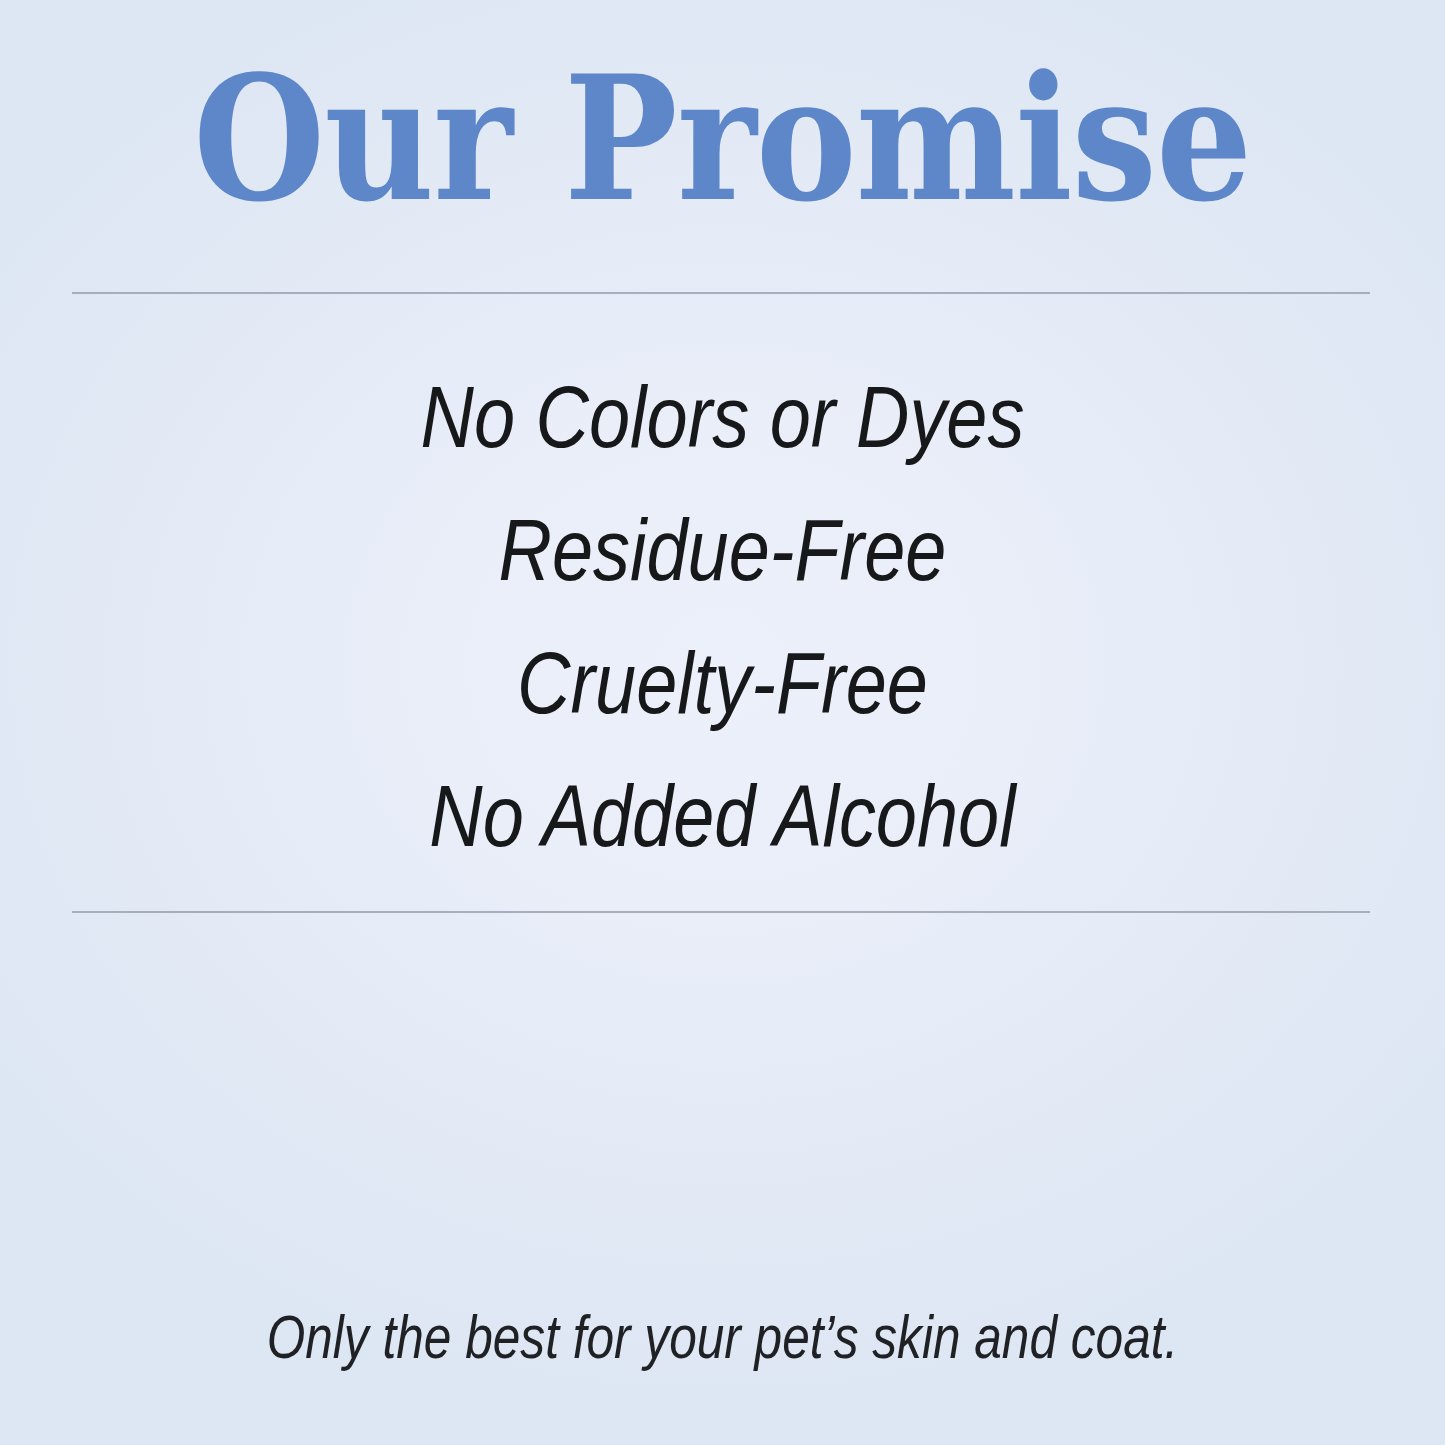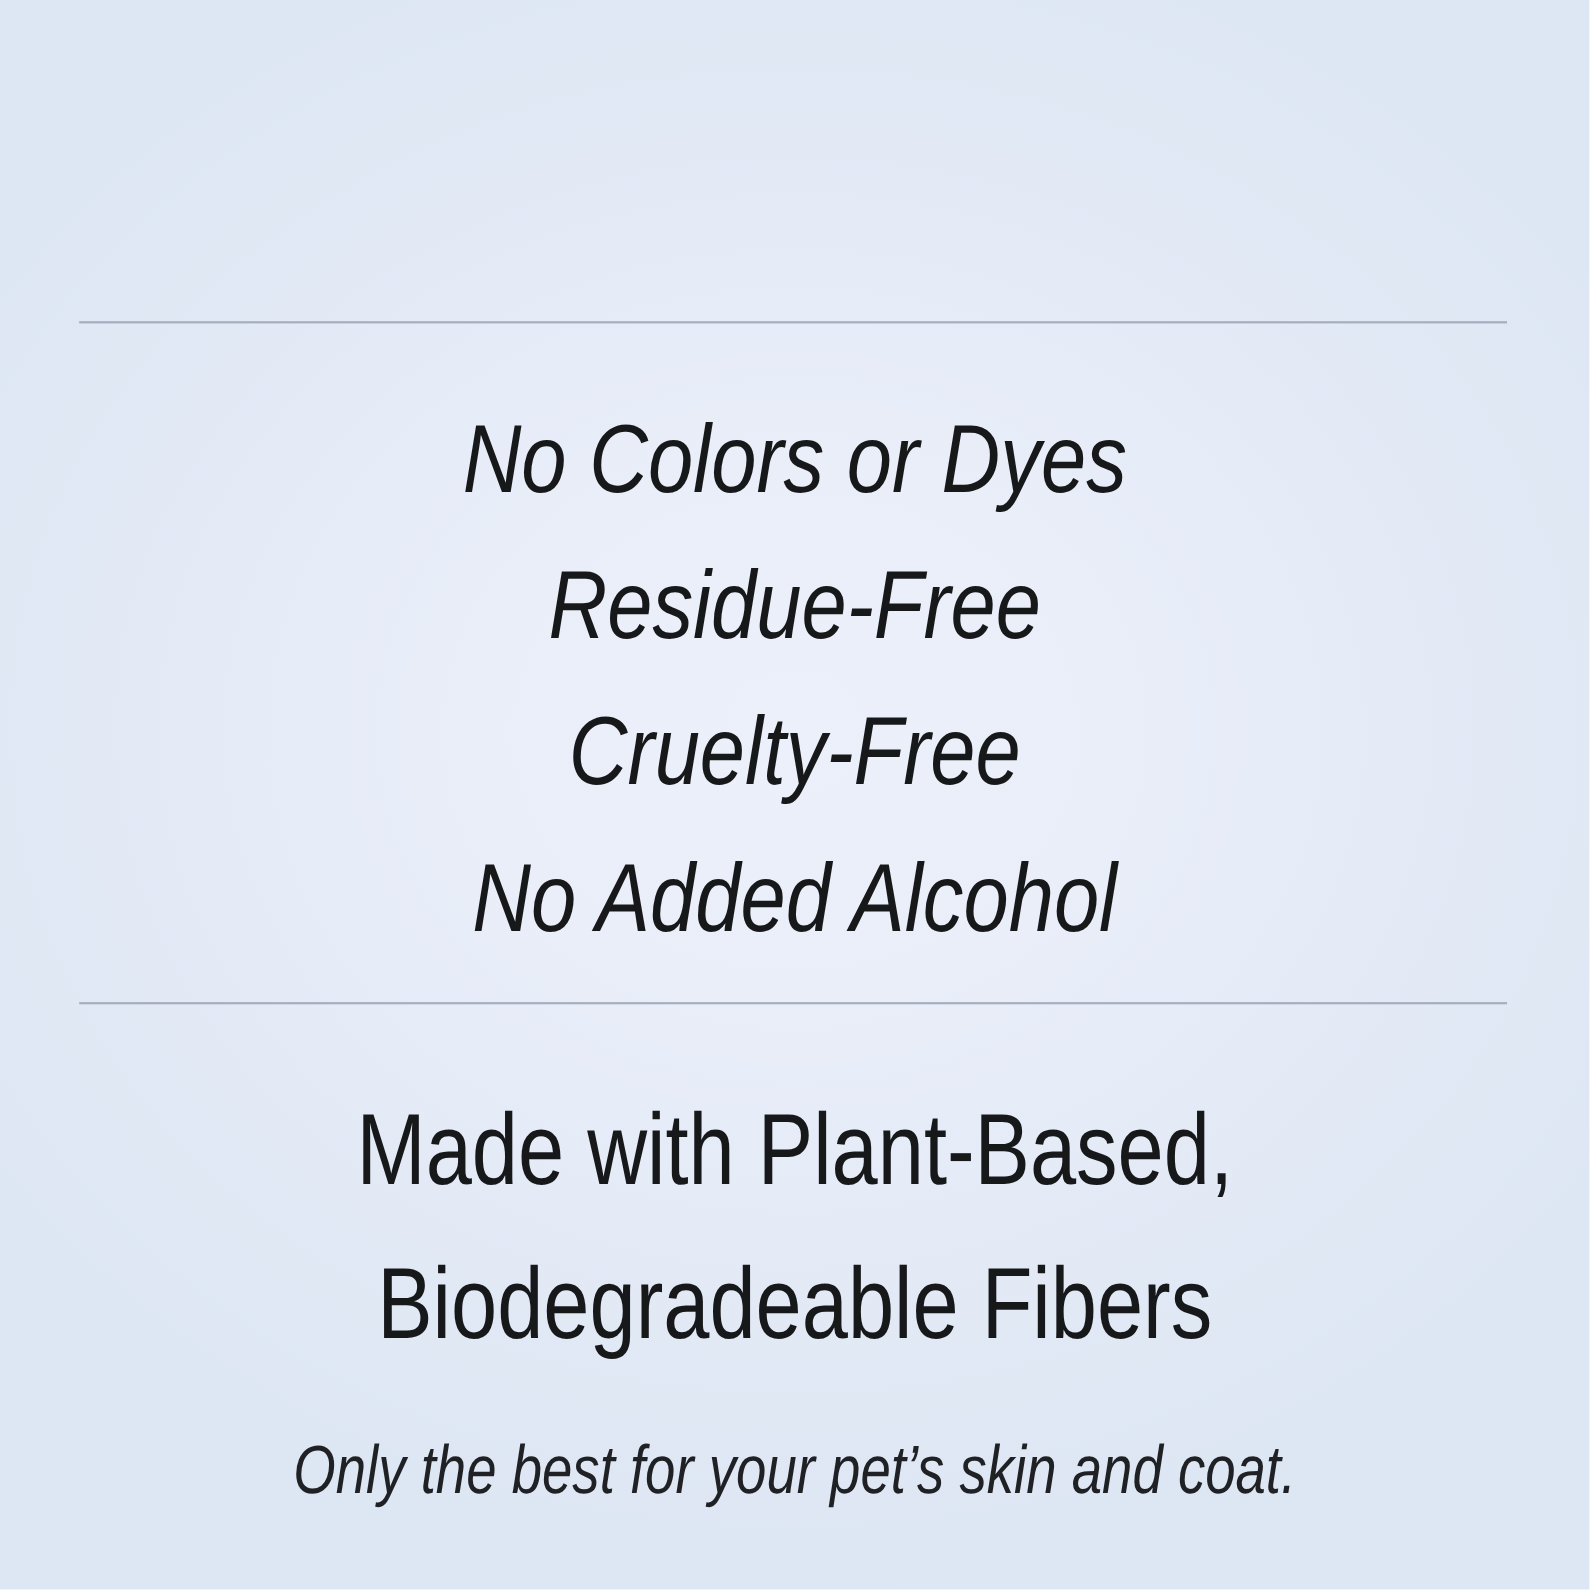--- a/index.html
+++ b/index.html
@@ -131,32 +131,31 @@
     transform: scaleX(0.80);
     transform-origin: center center;
     white-space: nowrap;
   }
 </style>
 </head>
 <body>
 
 <div class="promise-card">
 
+  <div class="title-zone">
+    <h1 class="promise-title">Our Promise</h1>
+  </div>
 
   <div class="divider divider--top"></div>
 
   <ul class="claims">
     <li class="claim">No Colors or Dyes</li>
     <li class="claim">Residue-Free</li>
     <li class="claim">Cruelty-Free</li>
     <li class="claim">No Added Alcohol</li>
   </ul>
 
   <div class="divider divider--bottom"></div>
 
-  <div class="fiber-block">
-    <div class="fiber-line">Made with Plant-Based,</div>
-    <div class="fiber-line">Biodegradeable Fibers</div>
-  </div>
 
   <div class="footnote">Only the best for your pet’s skin and coat.</div>
 
 </div>
 
 </body></html>

